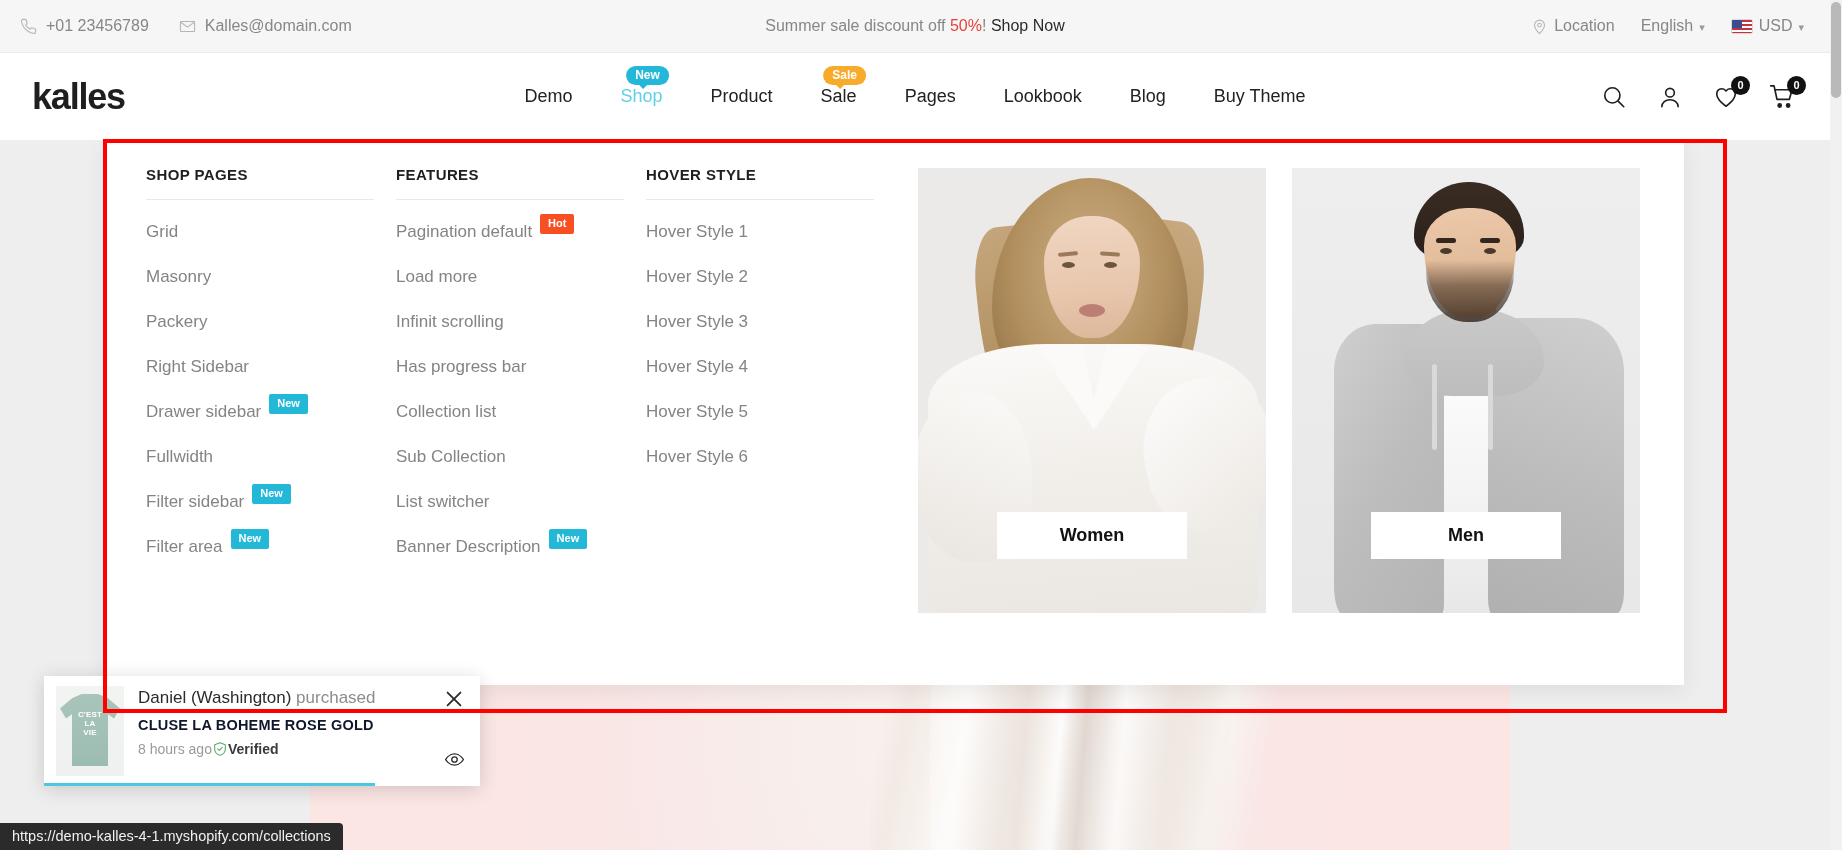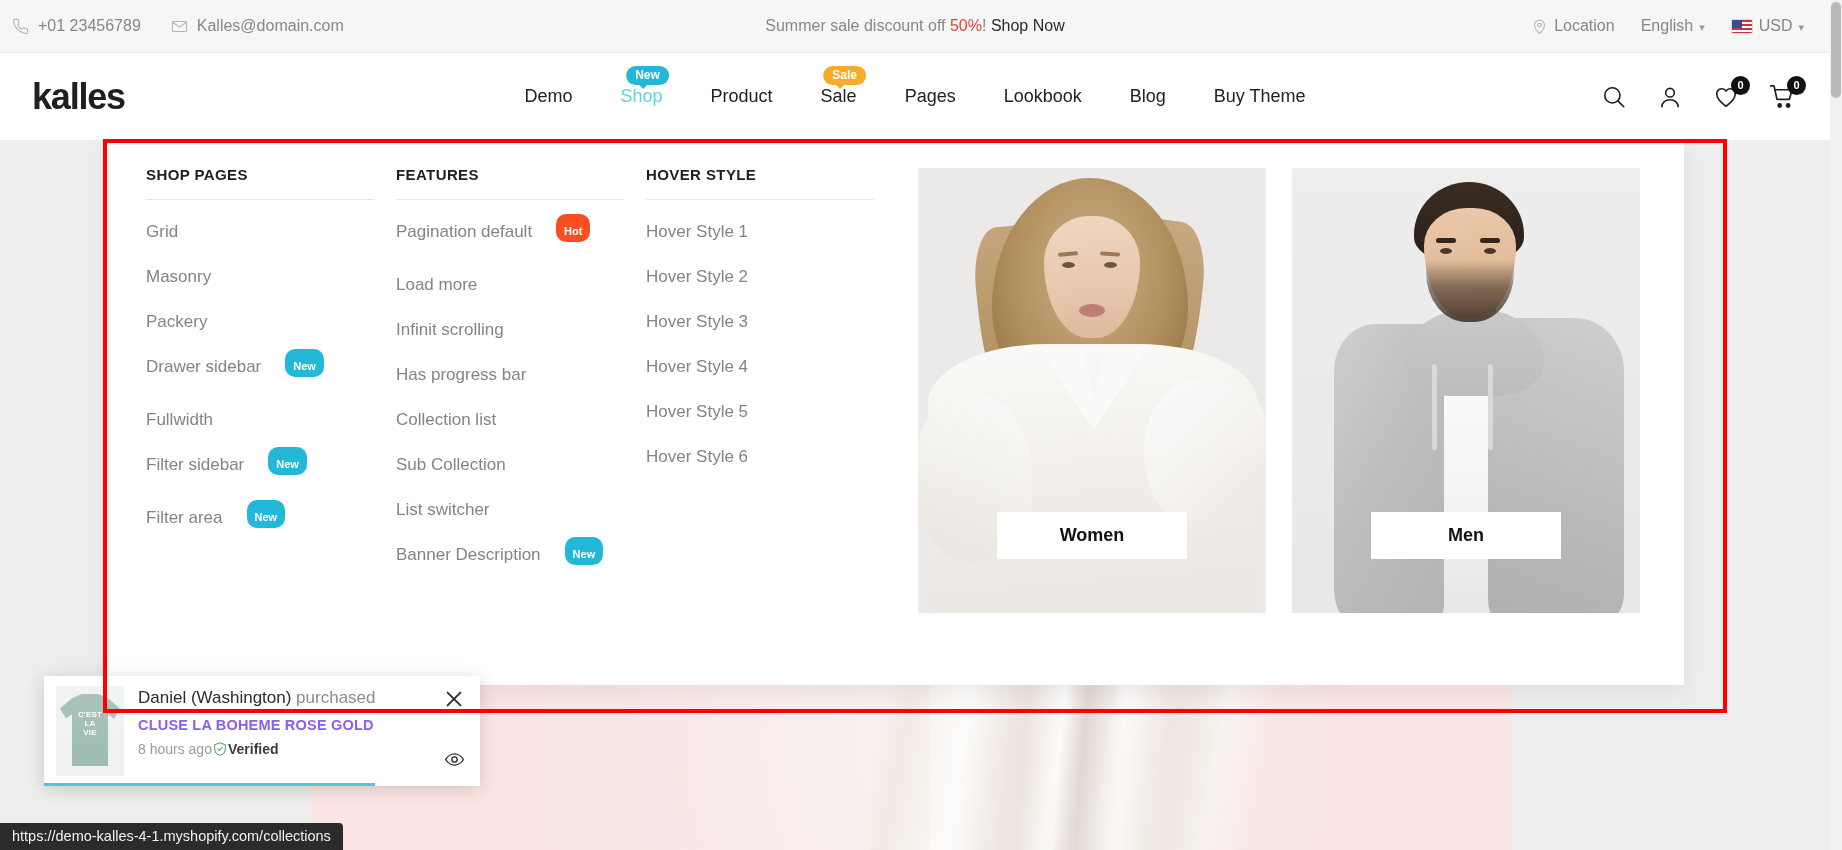--- a/index.html
+++ b/index.html
@@ -68,21 +68,21 @@
   }
 
   
   .topbar {
     position: absolute; left: 0; top: 0;
     width: 1830px; height: 53px;
     background: #f6f6f6;
     display: flex; align-items: center;
     border-bottom: 1px solid #ebebeb;
   }
-  .topbar-left { display: flex; align-items: center; padding-left: 12px; gap: 30px; }
+  .topbar-left { display: flex; align-items: center; padding-left: 20px; gap: 30px; }
   .tb-item { display: flex; align-items: center; gap: 9px; font-size: 16px; color: #878787; }
   .tb-item .glyph { display: inline-flex; width: 17px; height: 17px; color: #b5b5b5; }
   .topbar-center {
     position: absolute; left: 0; right: 0; text-align: center;
     font-size: 16px; color: #878787; pointer-events: none;
   }
   .topbar-center .pct { color: #e4453a; }
   .topbar-center .shopnow { color: #2b2b2b; pointer-events: auto; }
   .topbar-right {
     margin-left: auto; display: flex; align-items: center;
@@ -178,22 +178,22 @@
   .mm-link {
     position: relative;
     display: inline-flex; align-items: flex-start;
     font-size: 17px; color: #848484;
     padding: 13px 0 12px;
     white-space: nowrap;
   }
   .mm-link-row { display: block; }
   .tag {
     font-size: 11px; color: #fff; font-weight: 600; line-height:1;
-    padding: 12px 8px 5px; border-radius: 10px;
-    margin-left: 24px; transform: translateY(-8px);
+    padding: 4px 8px 5px; border-radius: 2px;
+    margin-left: 8px; transform: translateY(-8px);
     display: inline-block; white-space: nowrap;
   }
   .tag.new { background: #23b8d8; }
   .tag.hot { background: #f74f22; }
 
   
   .mm-banners { display: flex; gap: 26px; margin-left: 22px; padding-top: 2px; }
   .banner {
     position: relative; width: 348px; height: 445px;
     overflow: hidden; background: #efefef;
@@ -347,21 +347,21 @@
     clip-path: polygon(20% 6%, 36% 0%, 64% 0%, 80% 6%, 100% 20%, 90% 34%, 80% 28%, 80% 100%, 20% 100%, 20% 28%, 10% 34%, 0% 20%);
   }
   .tee-text {
     position:absolute; left:0; right:0; top:24px;
     text-align:center; color:#ffffff;
     font-size: 8px; font-weight: 700; line-height: 1.15; letter-spacing:.2px;
   }
   .notify-body { flex: 1; padding: 12px 10px 16px 14px; }
   .nt-line1 { font-size: 17px; color: #8c8c8c; }
   .nt-line1 b { color: #2b2b2b; font-weight: 400; }
-  .nt-line2 { font-size: 14.5px; font-weight: 700; color: #8b5cf6; letter-spacing:.2px; margin-top: 9px; }
+  .nt-line2 { font-size: 14.5px; font-weight: 700; color: #0f172a; letter-spacing:.2px; margin-top: 9px; }
   .nt-line3 { display:flex; align-items:center; margin-top: 8px; font-size:14px; color:#9a9a9a; }
   .nt-verified { color:#3b3b3b; font-weight: 700; font-size: 14px; }
   .notify-actions { width: 52px; display:flex; flex-direction:column; align-items:center; justify-content:space-between; padding: 12px 0 16px; }
   .notify-progress {
     position:absolute; left:0; bottom:0; height:3px; width: 76%;
     background:#4cc8e0;
   }
 
   
   .annot {
@@ -520,20 +520,23 @@
       <div class="mm-title">SHOP PAGES</div>
       <div class="mm-rule"></div>
       <div class="mm-link-row"><a class="mm-link">
             <span>Grid</span>
           </a></div>
       <div class="mm-link-row"><a class="mm-link">
             <span>Masonry</span>
           </a></div>
       <div class="mm-link-row"><a class="mm-link">
             <span>Packery</span>
+          </a></div>
+      <div class="mm-link-row"><a class="mm-link">
+            <span>Right Sidebar</span>
           </a></div>
       <div class="mm-link-row"><a class="mm-link">
             <span>Drawer sidebar</span>
             <span class="tag new">New</span>
           </a></div>
       <div class="mm-link-row"><a class="mm-link">
             <span>Fullwidth</span>
           </a></div>
       <div class="mm-link-row"><a class="mm-link">
             <span>Filter sidebar</span>

